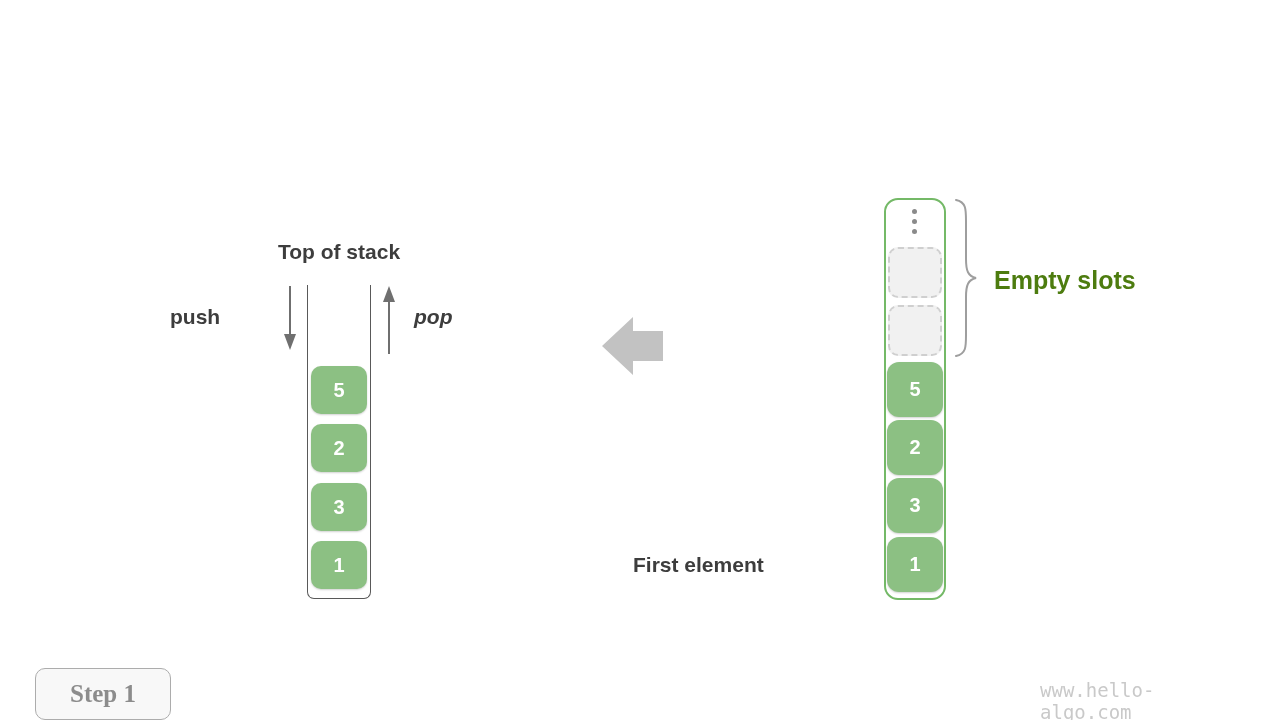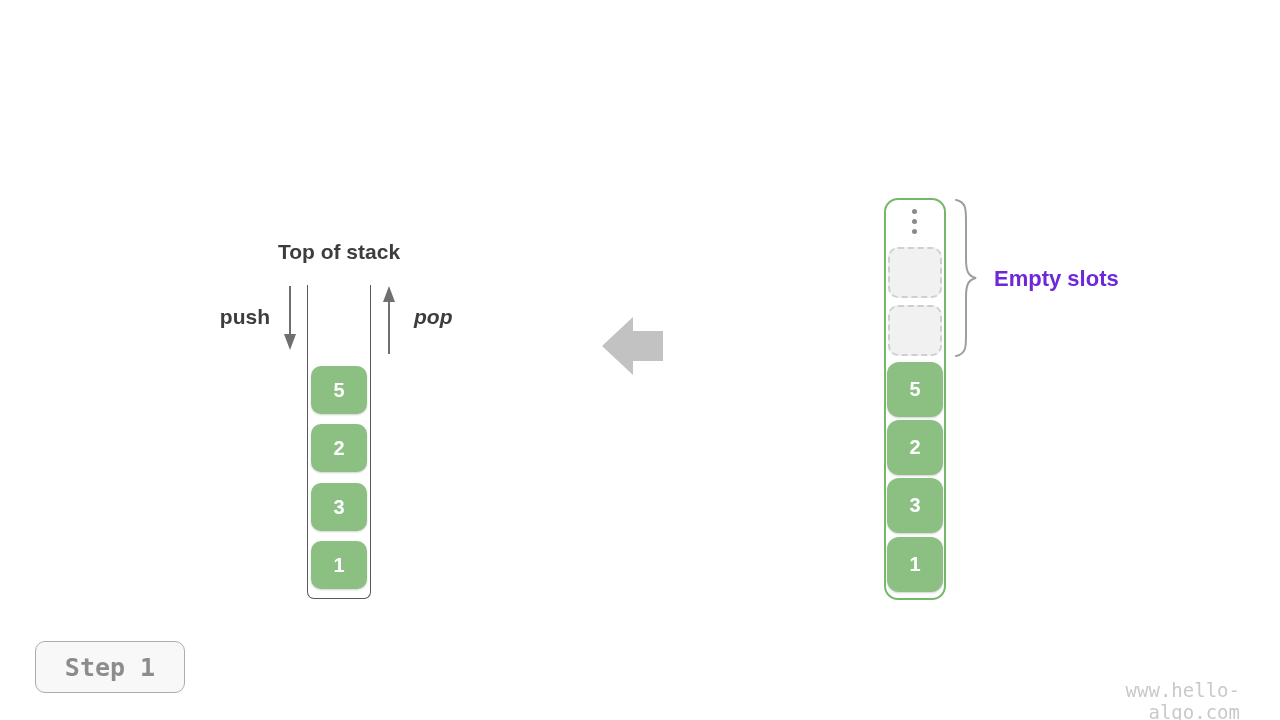--- a/index.html
+++ b/index.html
@@ -14,34 +14,34 @@
     --slot-border:#CFCFCF;
     --badge-text:#8C8C8C;
     --watermark:#C9C9C9;
   }
   *{margin:0;padding:0;box-sizing:border-box;}
   html,body{width:1280px;height:720px;background:#ffffff;overflow:hidden;}
   body{font-family:"Liberation Sans", sans-serif;position:relative;}
   .abs{position:absolute;}
   .lbl{font-weight:bold;color:var(--dark-text);font-size:21px;white-space:nowrap;}
   .center{text-align:center;}
-  .right{text-align:right;}
+  .right{text-align:left;}
   .caption{font-size:22px;color:var(--gray-text);}
   .cup{border-left:1.5px solid var(--wall);border-right:1.5px solid var(--wall);
        border-bottom:1.5px solid var(--wall);
        border-bottom-left-radius:7px;border-bottom-right-radius:7px;}
   .block{background:var(--block-green);border-radius:10px;color:#ffffff;
          font-weight:bold;font-size:20px;display:flex;align-items:center;
          justify-content:center;box-shadow:0 1px 2px rgba(0,0,0,.18);}
   .arr-block{border-radius:12px;}
   .array-box{border:2px solid var(--array-border);border-radius:14px;background:#ffffff;}
   .slot{background:var(--slot-bg);border:2px dashed var(--slot-border);border-radius:10px;}
   .dots{display:flex;flex-direction:column;gap:5px;}
   .dot{width:5px;height:5px;border-radius:50%;background:#8A8A8A;}
-  .gray-lbl{font-weight:bold;font-size:22px;color:#6d28d9;white-space:nowrap;}
+  .gray-lbl{font-weight:bold;font-size:25px;color:#4d7c0f;white-space:nowrap;}
   .badge{border:1.5px solid #ACACAC;border-radius:10px;background:#F8F8F8;
          display:flex;align-items:center;justify-content:center;
          font-family:"DejaVu Sans Mono", monospace;font-weight:bold;
          font-size:25px;color:var(--badge-text);}
   .watermark{font-family:"DejaVu Sans Mono", monospace;font-size:19px;color:var(--watermark);}
 </style>
 </head>
 <body>
 
 <div class="abs" style="left:0;top:0;width:1280px;height:720px;">
@@ -68,20 +68,21 @@
   <div class="abs block" style="left:311px;top:424px;width:56px;height:48px;">2</div>
   <div class="abs block" style="left:311px;top:483px;width:56px;height:48px;">3</div>
   <div class="abs block" style="left:311px;top:541px;width:56px;height:48px;">1</div>
 
 
   <svg class="abs" style="left:601px;top:316px;" width="62" height="60">
     <polygon points="62,15 32,15 32,1 1,30 32,59 32,45 62,45" fill="#C2C2C2"></polygon>
   </svg>
 
 
+  <div class="abs lbl right" style="left:633px;top:553px;width:220px;">First element</div>
 
   <div class="abs array-box" style="left:884px;top:198px;width:62px;height:402px;"></div>
 
   <div class="abs dots" style="left:912px;top:209px;">
     <div class="dot"></div>
       <div class="dot"></div>
       <div class="dot"></div>
   </div>
 
   <div class="abs slot" style="left:888px;top:247px;width:54px;height:51px;"></div>
@@ -92,17 +93,17 @@
   <div class="abs block arr-block" style="left:887px;top:478px;width:56px;height:55px;">3</div>
   <div class="abs block arr-block" style="left:887px;top:537px;width:56px;height:55px;">1</div>
 
   <svg class="abs" style="left:952px;top:197px;" width="28" height="164">
     <path d="M 4 3 C 14 5, 14 12, 14 24 L 14 62 C 14 74, 16 79, 24 81
              C 16 83, 14 88, 14 100 L 14 138 C 14 150, 14 157, 4 159" stroke="#9E9E9E" stroke-width="2" fill="none" stroke-linecap="round"></path>
   </svg>
 
   <div class="abs gray-lbl" style="left:994px;top:266px;">Empty slots</div>
 
-  <div class="abs badge" style="left:35px;top:641px;width:150px;height:52px;">Step 1</div>
+  <div class="abs badge" style="left:35px;top:668px;width:136px;height:52px;font-family:Liberation Serif, serif;">Step 1</div>
 
   <div class="abs watermark right" style="left:1040px;top:679px;width:200px;">www.hello-algo.com</div>
 
 </div>
 
 </body></html>

